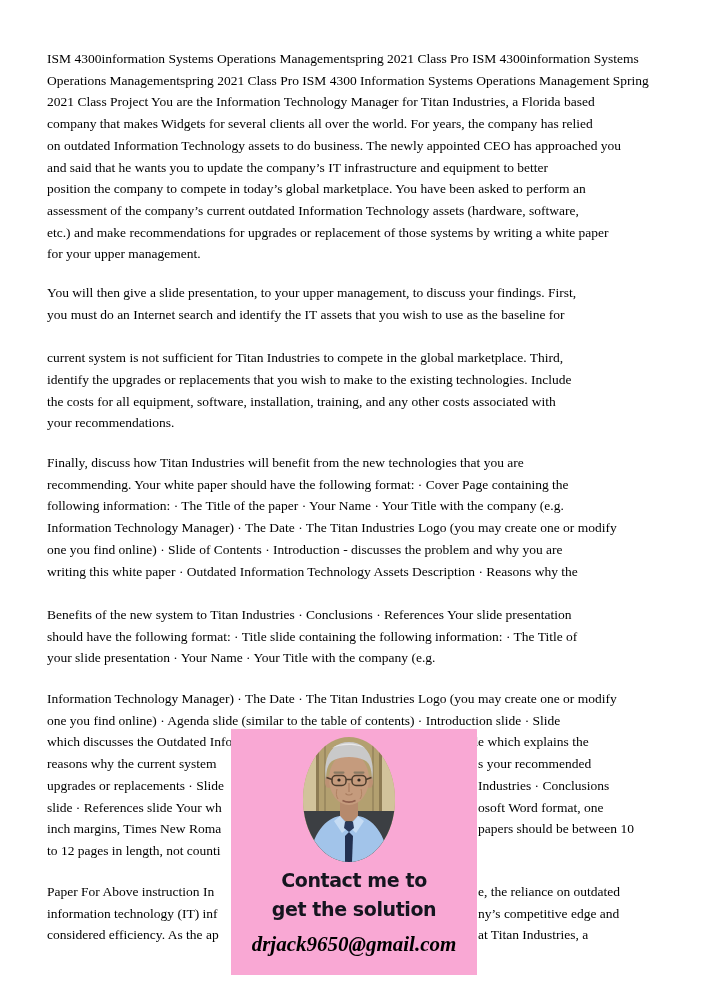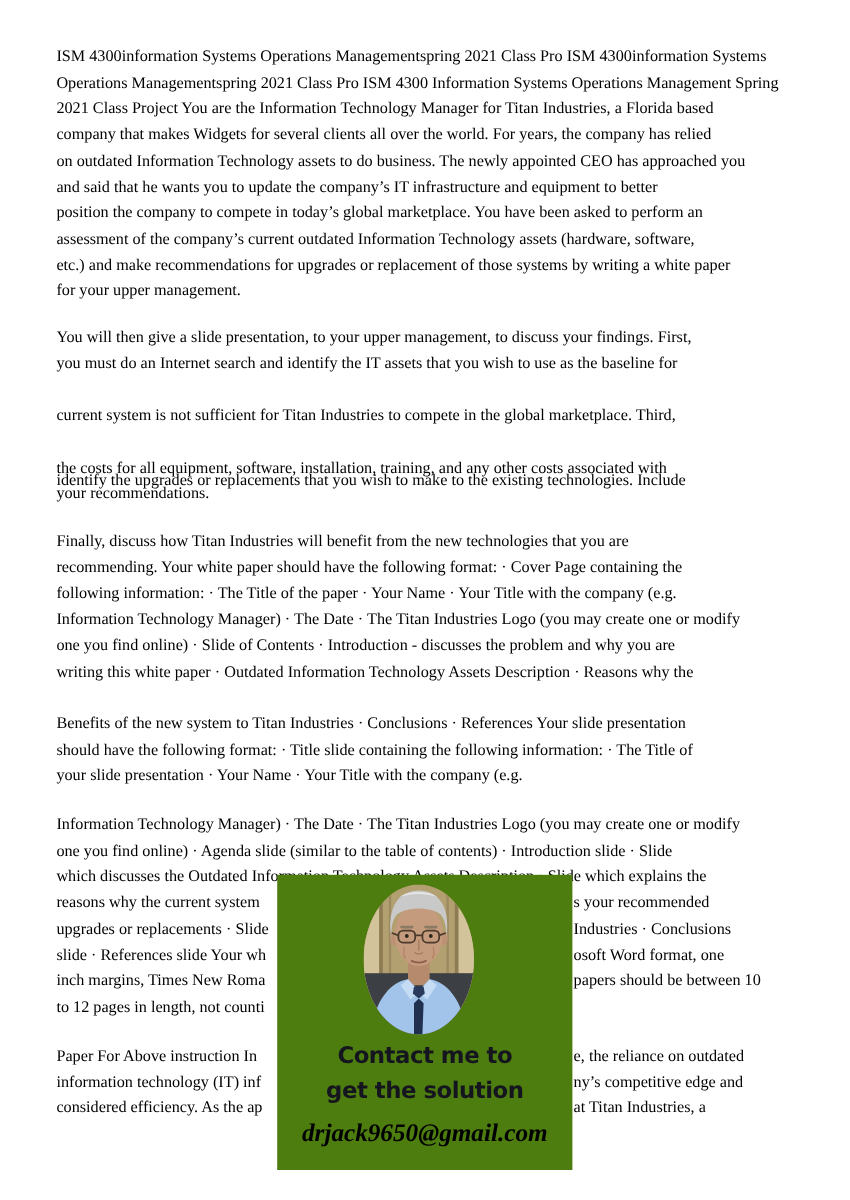--- a/index.html
+++ b/index.html
@@ -1,21 +1,21 @@
 <!DOCTYPE html>
 <html><head>
 <meta charset="utf-8">
 <style>
   html,body{margin:0;padding:0;background:#fff;}
   .page{
     position:relative;width:708px;height:1000px;background:#ffffff;
     overflow:hidden;font-family:"Liberation Serif","DejaVu Serif",serif;
     color:#000;
   }
-  .text-layer{position:absolute;left:47px;top:4px;width:614px;height:852px;text-decoration:underline;}
+  .text-layer{position:absolute;left:47px;top:16px;width:614px;height:852px;text-decoration:underline;}
   .line{
     position:absolute;left:0;white-space:nowrap;
     font-size:13.5px;line-height:21.7px;height:21.7px;
   }
   .frag-left{position:absolute;left:0;top:0;white-space:nowrap;}
   .frag-right{position:absolute;left:431px;top:0;white-space:nowrap;}
   .overlay-card{
     position:absolute;left:231px;top:729px;width:246px;height:246px;
     z-index:5;
   }
@@ -45,21 +45,21 @@
       <div class="line" style="top: 118.8px;">on outdated Information Technology assets to do business. The newly appointed CEO has approached you</div>
       <div class="line" style="top: 97.1px;">company that makes Widgets for several clients all over the world. For years, the company has relied</div>
       <div class="line" style="top: 140.5px;">and said that he wants you to update the company’s IT infrastructure and equipment to better</div>
       <div class="line" style="top: 162.2px;">position the company to compete in today’s global marketplace. You have been asked to perform an</div>
       <div class="line" style="top: 183.9px;">assessment of the company’s current outdated Information Technology assets (hardware, software,</div>
       <div class="line" style="top: 205.6px;">etc.) and make recommendations for upgrades or replacement of those systems by writing a white paper</div>
       <div class="line" style="top: 227.3px;">for your upper management.</div>
       <div class="line" style="top: 266px;">You will then give a slide presentation, to your upper management, to discuss your findings. First,</div>
       <div class="line" style="top: 287.7px;">you must do an Internet search and identify the IT assets that you wish to use as the baseline for</div>
       <div class="line" style="top: 331.1px;">current system is not sufficient for Titan Industries to compete in the global marketplace. Third,</div>
-      <div class="line" style="top: 352.8px; margin-top: 32px;">identify the upgrades or replacements that you wish to make to the existing technologies. Include</div>
+      <div class="line" style="top: 352.8px;">identify the upgrades or replacements that you wish to make to the existing technologies. Include</div>
       <div class="line" style="top: 374.5px;">the costs for all equipment, software, installation, training, and any other costs associated with</div>
       <div class="line" style="top: 396.2px;">your recommendations.</div>
       <div class="line" style="top: 436px;">Finally, discuss how Titan Industries will benefit from the new technologies that you are</div>
       <div class="line" style="top: 457.7px;">recommending. Your white paper should have the following format: · Cover Page containing the</div>
       <div class="line" style="top: 479.4px;">following information: · The Title of the paper · Your Name · Your Title with the company (e.g.</div>
       <div class="line" style="top: 501.1px;">Information Technology Manager) · The Date · The Titan Industries Logo (you may create one or modify</div>
       <div class="line" style="top: 522.8px;">one you find online) · Slide of Contents · Introduction - discusses the problem and why you are</div>
       <div class="line" style="top: 544.5px;">writing this white paper · Outdated Information Technology Assets Description · Reasons why the</div>
       <div class="line" style="top: 587.9px;">Benefits of the new system to Titan Industries · Conclusions · References Your slide presentation</div>
       <div class="line" style="top: 609.6px;">should have the following format: · Title slide containing the following information: · The Title of</div>
@@ -93,21 +93,21 @@
       <div class="line" style="top: 886.7px;">
         <span class="frag-left">information technology (IT) inf</span>
         <span class="frag-right">ny’s competitive edge and</span>
       </div>
       <div class="line" style="top: 908.4px;">
         <span class="frag-left">considered efficiency. As the ap</span>
         <span class="frag-right">at Titan Industries, a</span>
       </div>
     </div>
 
-  <div class="overlay-card" id="overlay-card" style="background: #4d7c0f;">
+  <div class="overlay-card" id="overlay-card" style="background: #f9a8d4;">
     <div class="photo-oval">
       <svg width="92" height="125" viewBox="0 0 92 125" xmlns="http://www.w3.org/2000/svg">
         <defs>
           <clipPath id="ovalClip">
               <ellipse cx="46" cy="62.5" rx="46" ry="62.5"></ellipse>
             </clipPath>
         </defs>
         <g clip-path="url(#ovalClip)">
           <rect x="0" y="0" width="92" height="125" fill="#b3a070"></rect>
           <rect x="0" y="0" width="13" height="125" fill="#d2c39b"></rect>

